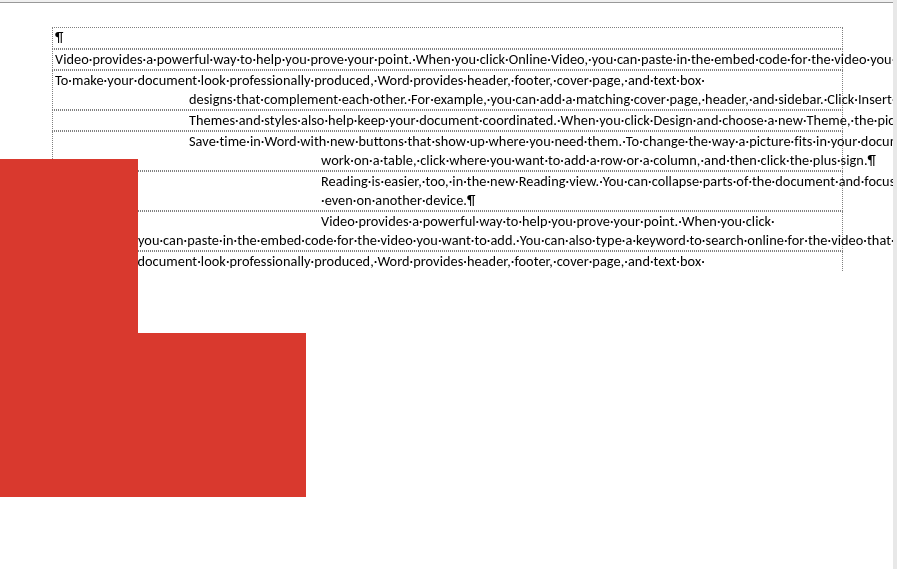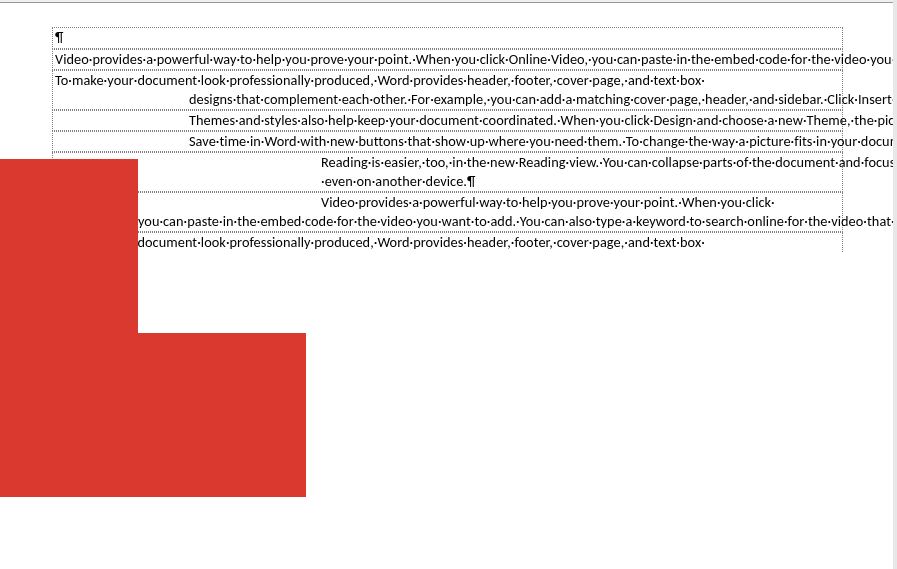--- a/index.html
+++ b/index.html
@@ -37,20 +37,21 @@
       <div class="para"><span class="txt">To·make·your·document·look·professionally·produced,·Word·provides·header,·footer,·cover·page,·and·text·box·</span></div>
       <div class="para indent-1"><span class="txt">designs·that·complement·each·other.·For·example,·you·can·add·a·matching·cover·page,·header,·and·sidebar.·Click·Insert·and·then·choose·the·elements·you·want·from·the·different·galleries.¶</span></div>
     </div>
 
     <div class="cell">
       <div class="para indent-1"><span class="txt">Themes·and·styles·also·help·keep·your·document·coordinated.·When·you·click·Design·and·choose·a·new·Theme,·the·pictures,·charts,·and·SmartArt·graphics·change·to·match·your·new·theme.·When·you·apply·styles,·your·headings·change·to·match·the·new·theme.¶</span></div>
     </div>
 
     <div class="cell">
       <div class="para indent-1"><span class="txt">Save·time·in·Word·with·new·buttons·that·show·up·where·you·need·them.·To·change·the·way·a·picture·fits·in·your·document,·click·it·and·a·button·for·layout·options·appears·next·to·it.·When·you·</span></div>
+      <div class="para indent-2"><span class="txt">work·on·a·table,·click·where·you·want·to·add·a·row·or·a·column,·and·then·click·the·plus·sign.¶</span></div>
     </div>
 
     <div class="cell">
       <div class="para indent-2"><span class="txt">Reading·is·easier,·too,·in·the·new·Reading·view.·You·can·collapse·parts·of·the·document·and·focus·on·the·text·you·want.·If·you·need·to·stop·reading·before·you·reach·the·end,·Word·remembers·where·you·left·off·-·even·on·another·device.¶</span></div>
     </div>
 
     <div class="cell">
       <div class="para indent-2"><span class="txt">Video·provides·a·powerful·way·to·help·you·prove·your·point.·When·you·click·</span></div>
       <div class="para"><span class="txt">Online·Video,·you·can·paste·in·the·embed·code·for·the·video·you·want·to·add.·You·can·also·type·a·keyword·to·search·online·for·the·video·that·best·fits·your·document.¶</span></div>
     </div>

